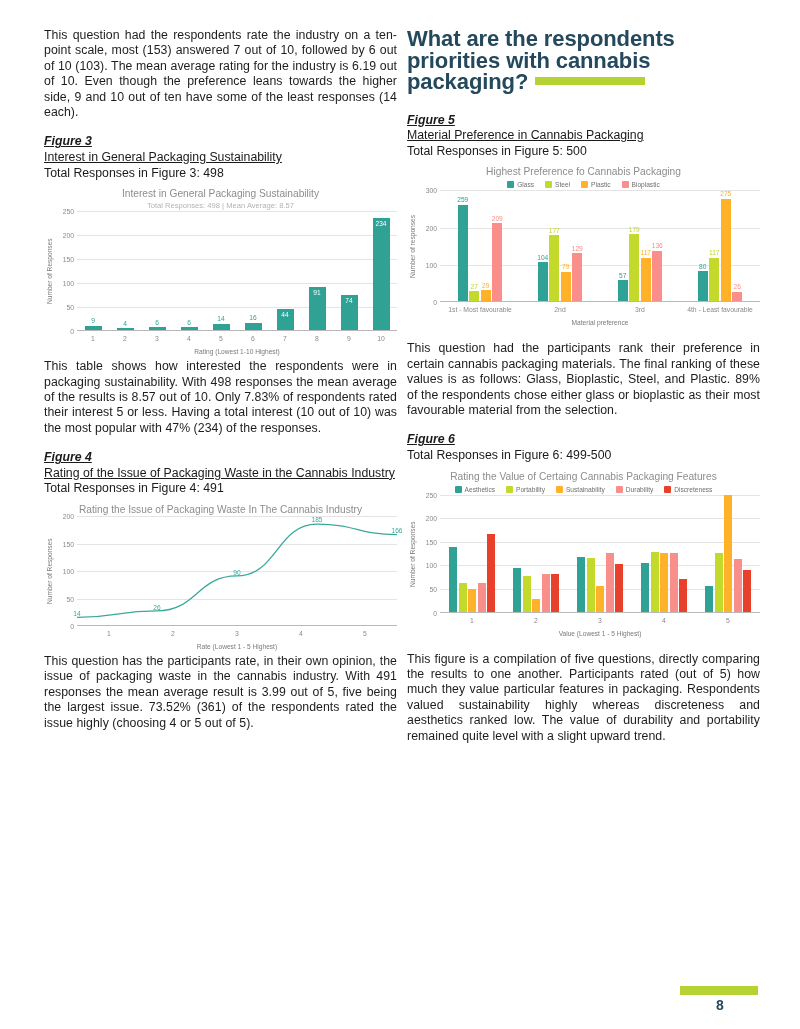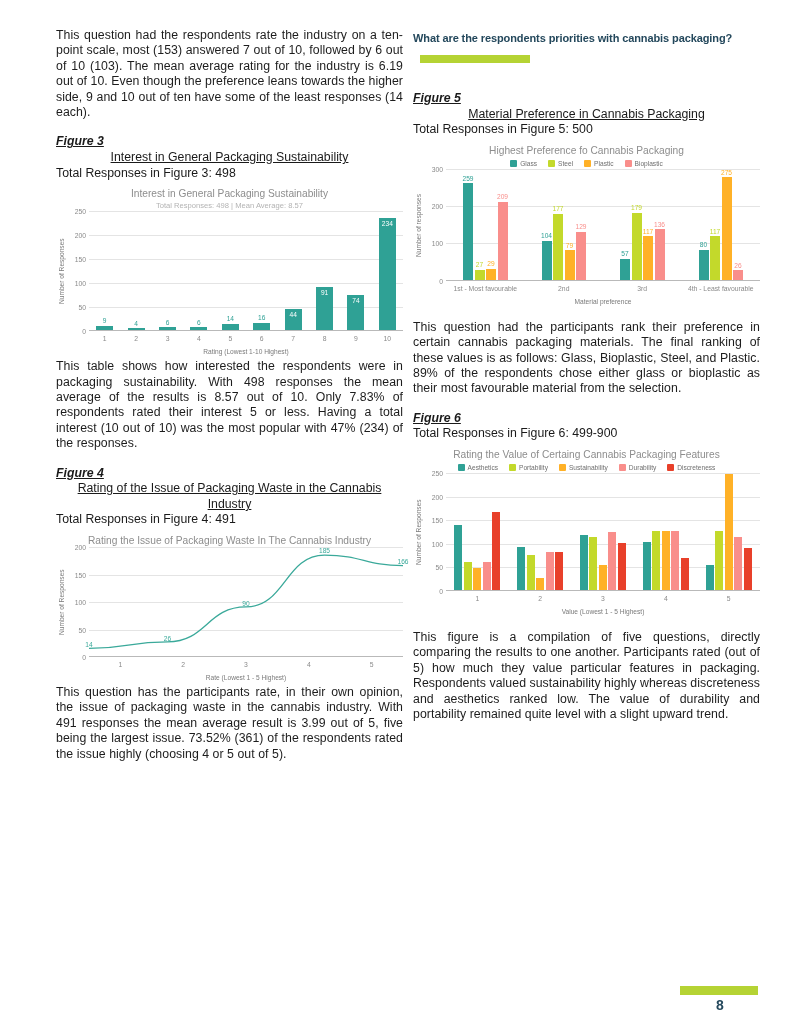--- a/index.html
+++ b/index.html
@@ -6,38 +6,38 @@
   html, body { margin:0; padding:0; }
   body {
     width:800px; height:1029px;
     background:#ffffff;
     font-family:"Liberation Sans", sans-serif;
     color:#1a1a1a;
     position:relative;
     overflow:hidden;
   }
   .page { position:relative; width:800px; height:1029px; padding:28px 40px 0 44px; }
-  .cols { display:flex; gap:10px;margin-left:12px; }
+  .cols { display:flex; gap:10px; }
   .col { width:355px; }
 
   p.body {
     font-size:12.3px; line-height:15.4px; text-align:justify;
     margin:0 0 14px 0; color:#1d1d1d; letter-spacing:0.05px;
   }
   .headline {
-    font-size:11px; font-weight:bold; color:#24485c;
+    font-size:22px; font-weight:bold; color:#24485c;
     line-height:21.5px; margin:0 0 4px 0; letter-spacing:-0.1px;
   }
   .headline .bar {
     display:inline-block; width:110px; height:8px; background:#b5d334;
     vertical-align:middle; margin-left:7px; position:relative; top:-2px;
   }
   .figlabel { font-size:12.3px; font-style:italic; font-weight:bold;
     text-decoration:underline; margin:0; line-height:15.6px; }
-  .figtitle { font-size:12.3px; text-decoration:underline; margin:0; line-height:15.6px;text-align:center; }
+  .figtitle { font-size:12.3px; text-decoration:underline; margin:0; line-height:15.6px; }
   .figtotal { font-size:12.3px; margin:0 0 4px 0; line-height:15.6px; }
   .spacer-s { height:11px; }
   .spacer-m { height:16px; }
 
   
   .chart { position:relative; margin:6px 0 4px 0; }
   .chart-title { text-align:center; color:#8d8d8d; font-size:10.2px; line-height:13px; }
   .chart-sub { text-align:center; color:#b3b3b3; font-size:7.6px; line-height:11px; }
   .legend { display:flex; justify-content:center; gap:11px; margin:3px 0 2px 0; flex-wrap:wrap; }
   .legend .li { display:flex; align-items:center; gap:3px; font-size:6.6px; color:#6f6f6f; }
@@ -333,21 +333,21 @@
             <div class="xt">3rd</div>
             <div class="xt">4th - Least favourable</div>
           </div>
           <div class="xlabel">Material preference</div>
         </div>
 
       <div class="spacer-s"></div>
       <p class="body">This question had the participants rank their preference in certain cannabis packaging materials. The final ranking of these values is as follows: Glass, Bioplastic, Steel, and Plastic. 89% of the respondents chose either glass or bioplastic as their most favourable material from the selection.</p>
 
       <p class="figlabel">Figure 6</p>
-      <p class="figtotal">Total Responses in Figure 6: 499-900</p>
+      <p class="figtotal">Total Responses in Figure 6: 499-500</p>
 
       <div class="chart" id="chart-figure6">
           <div class="chart-title">Rating the Value of Certaing Cannabis Packaging Features</div>
           <div class="legend">
             <div class="li">
               <span class="sw" style="background: rgb(47, 161, 149);"></span>
               <span>Aesthetics</span>
             </div>
             <div class="li">
               <span class="sw" style="background: rgb(195, 217, 43);"></span>

